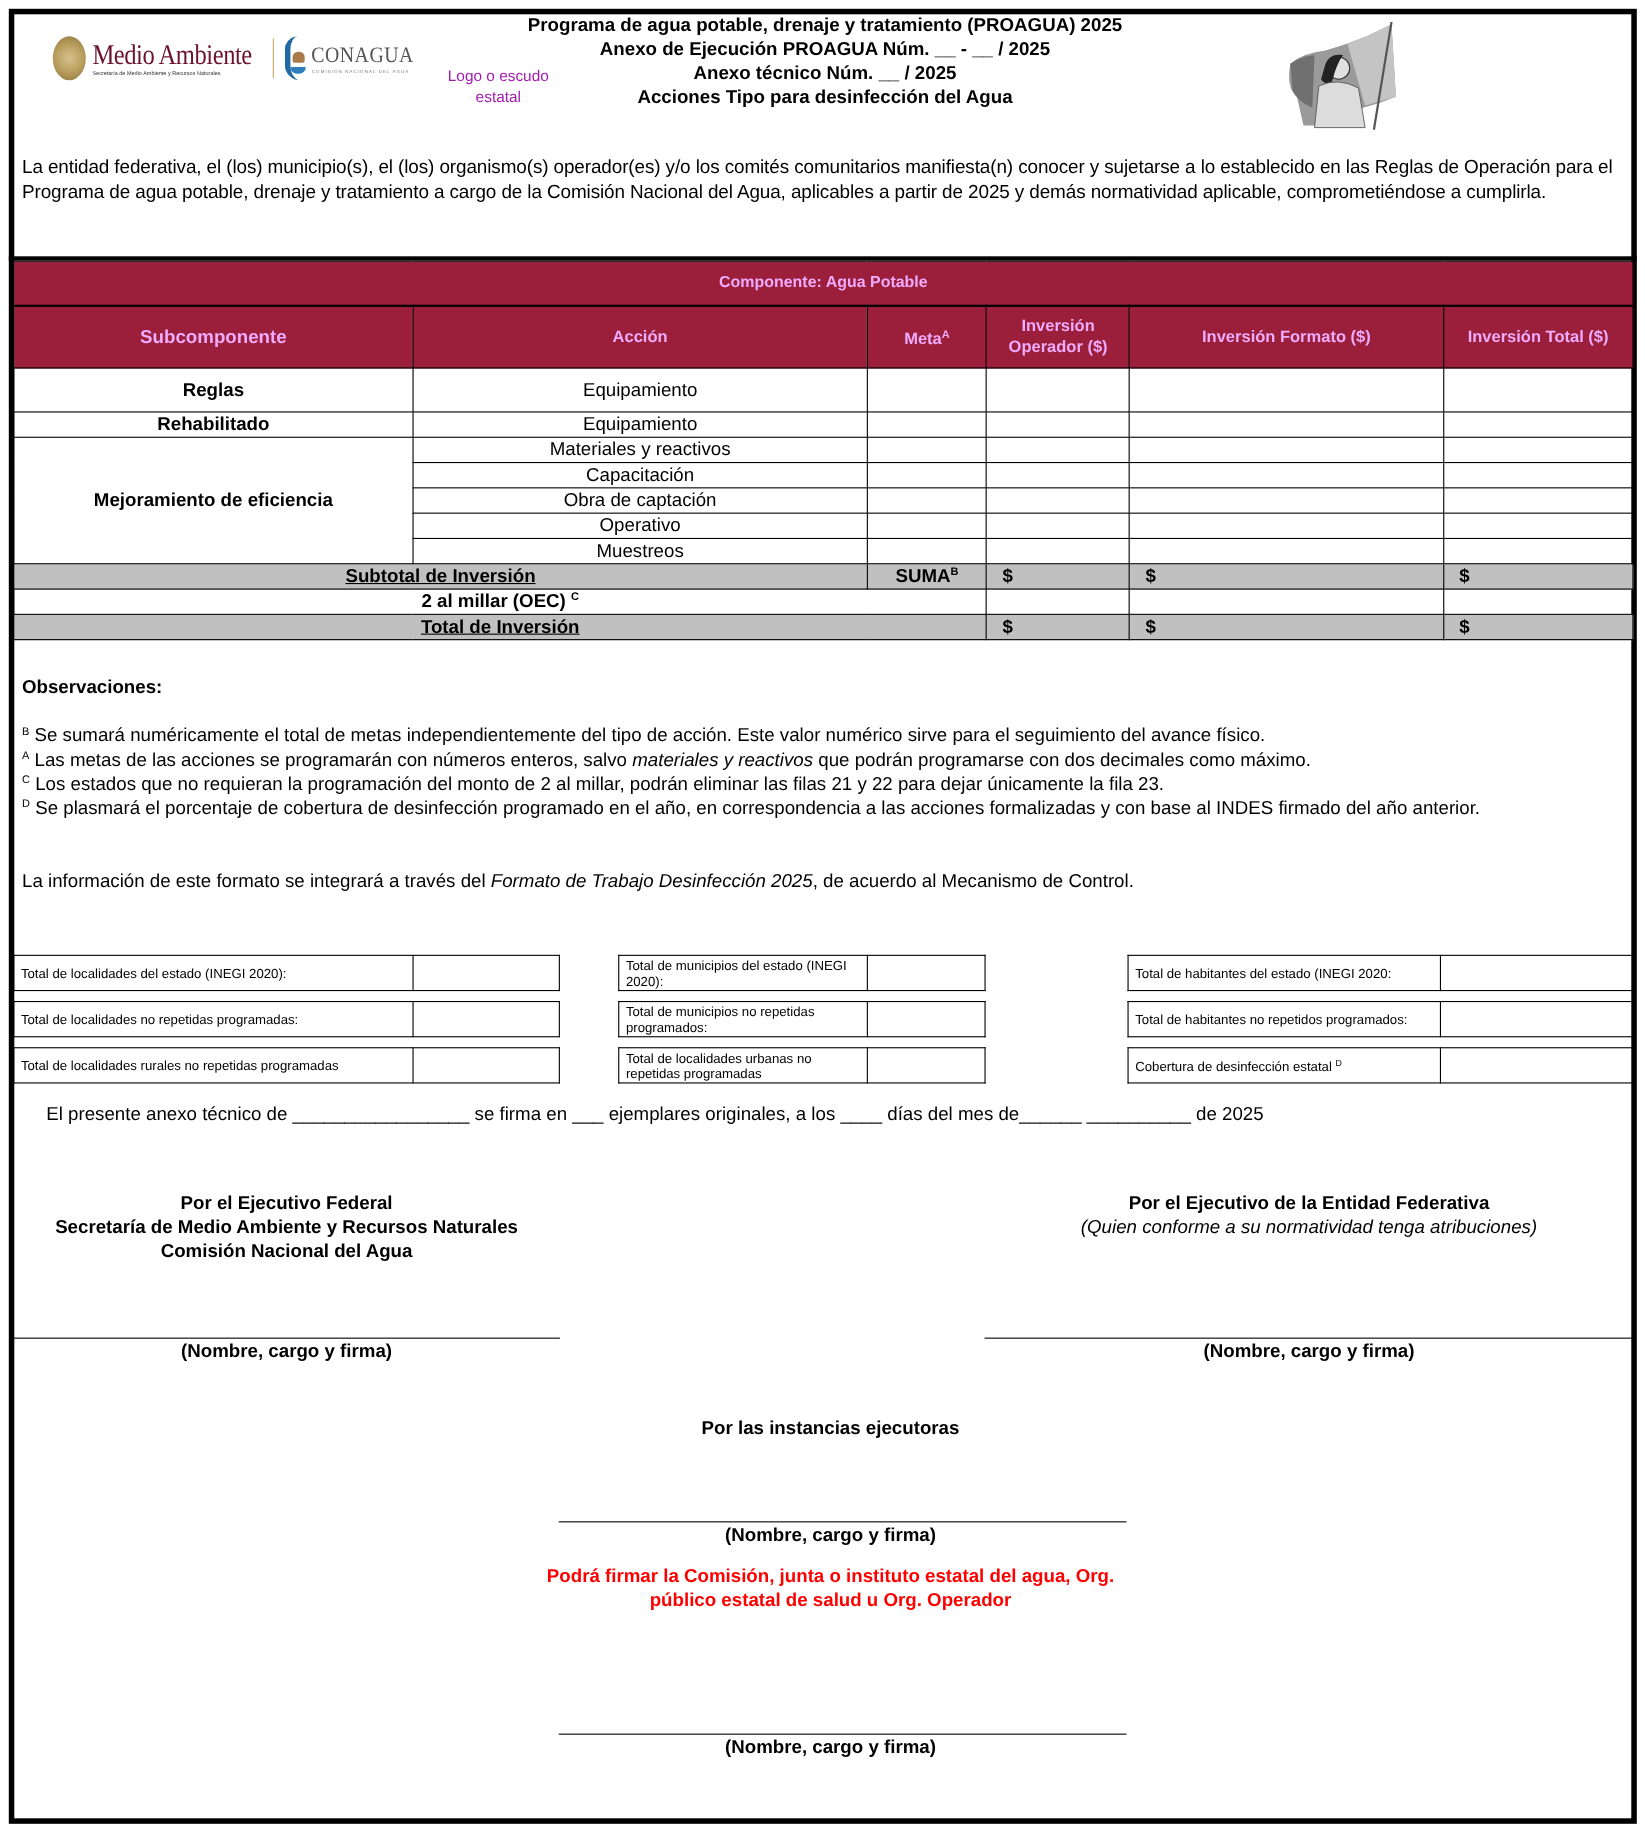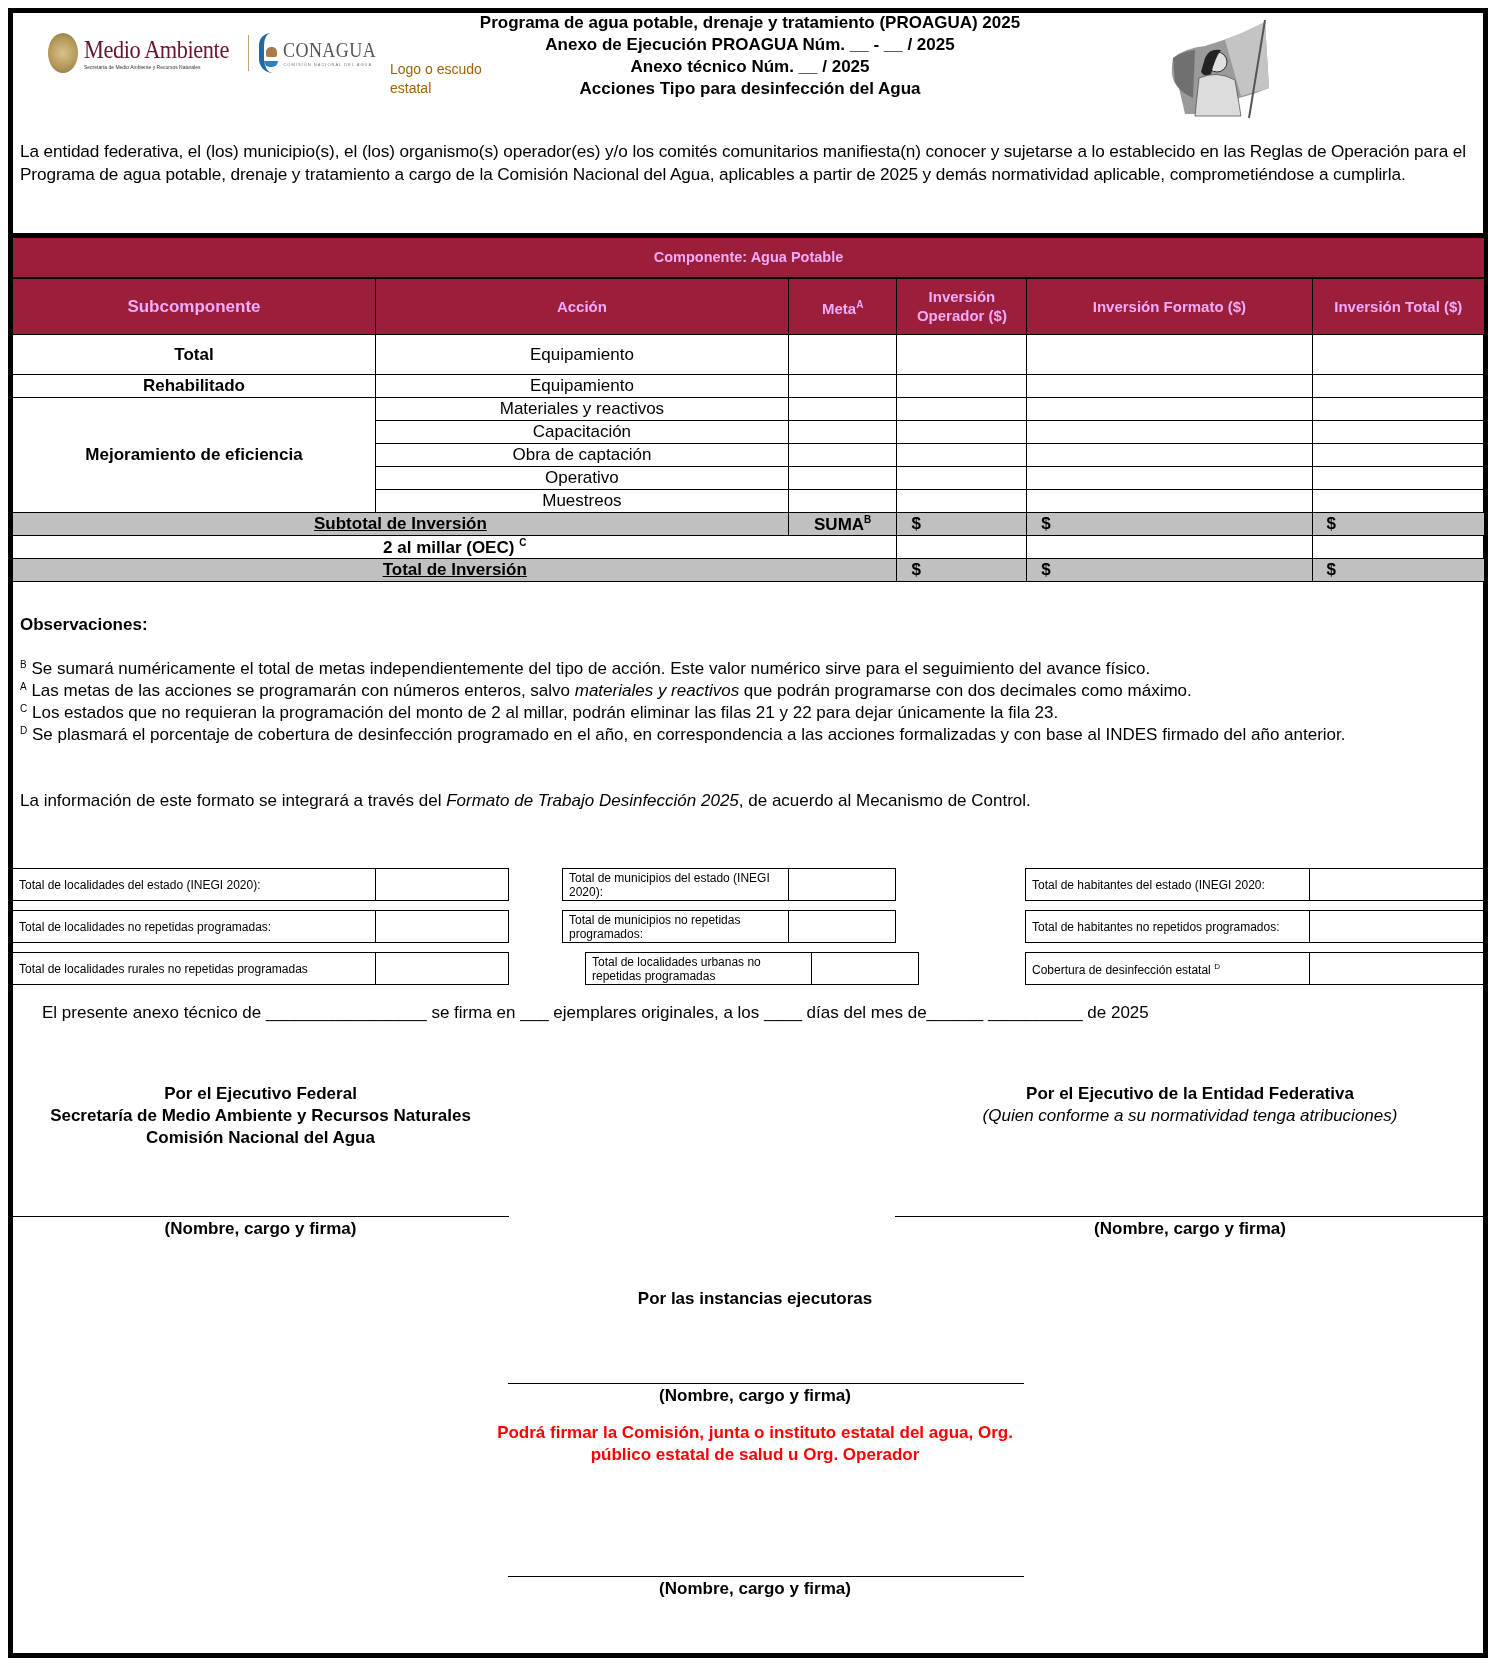--- a/index.html
+++ b/index.html
@@ -25,21 +25,21 @@
   .conagua-mark {
     width: 20px; height: 40px; margin-right: 4px; position: relative;
   }
   .conagua-mark .a { position: absolute; left: 0; top: 0; width: 20px; height: 40px; border-left: 5px solid #1f6aa5; border-radius: 12px 0 0 14px; }
   .conagua-mark .b { position: absolute; left: 7px; top: 14px; width: 11px; height: 10px; background: #a97b4a; border-radius: 5px 5px 2px 2px; }
   .conagua-mark .c { position: absolute; left: 5px; top: 28px; width: 14px; height: 6px; background: #2f7fbf; border-radius: 0 0 8px 8px; }
   .conagua-text { display: flex; flex-direction: column; }
   .conagua-title { font-family: "Liberation Serif", serif; font-size: 20px; color: #555; letter-spacing: 0.5px; transform: scaleX(0.9); transform-origin: left; }
   .conagua-sub { font-size: 4px; color: #777; letter-spacing: 1px; }
 
-  .logo-state { position: absolute; left: 390px; top: 60px; width: 126px; color: #a16207; font-size: 14px; line-height: 19px; }
+  .logo-state { position: absolute; left: 390px; top: 60px; width: 126px; text-align: center; color: #a21caf; font-size: 14px; line-height: 19px; }
 
   .head-titles { position: absolute; left: 400px; top: 12px; width: 700px; text-align: center; font-weight: bold; font-size: 17px; line-height: 22px; }
 
   .flag-img { position: absolute; left: 1165px; top: 18px; width: 112px; height: 102px; }
 
   .intro { position: absolute; left: 20px; top: 140px; width: 1460px; font-size: 17.2px; line-height: 23px; letter-spacing: -0.1px; }
 
   .sep-line { position: absolute; left: 8px; width: 1480px; height: 0; border-top: 4px solid #000; }
 
   
@@ -144,21 +144,21 @@
     <td class="mh cols">Acción</td>
     <td class="mh cols"><span>Meta</span><sup>A</sup></td>
     <td class="mh cols">
           <div>Inversión</div>
           <div>Operador ($)</div>
         </td>
     <td class="mh cols">Inversión Formato ($)</td>
     <td class="mh cols">Inversión Total ($)</td>
   </tr>
   <tr class="row-nuevo">
-    <td class="bold">Total</td>
+    <td class="bold">Reglas</td>
     <td>Equipamiento</td>
     <td></td>
     <td></td>
     <td></td>
     <td></td>
   </tr>
   <tr class="row-reg">
     <td class="bold">Rehabilitado</td>
     <td>Equipamiento</td>
     <td></td>
@@ -267,21 +267,21 @@
 </tbody>
   </table>
 <table class="mini" style="left:562px; top:910px; width:334px;">
   <tbody>
       <tr>
         <td style="width:226px;">Total de municipios no repetidas programados:</td>
         <td class="val"></td>
       </tr>
 </tbody>
   </table>
-<table class="mini" style="left:562px; top:952px; width:334px;margin-left:23px;">
+<table class="mini" style="left:562px; top:952px; width:334px;">
   <tbody>
       <tr>
         <td style="width:226px;">Total de localidades urbanas no repetidas programadas</td>
         <td class="val"></td>
       </tr>
 </tbody>
   </table>
 
 <table class="mini" style="left:1025px; top:868px; width:460px;">
   <tbody>

